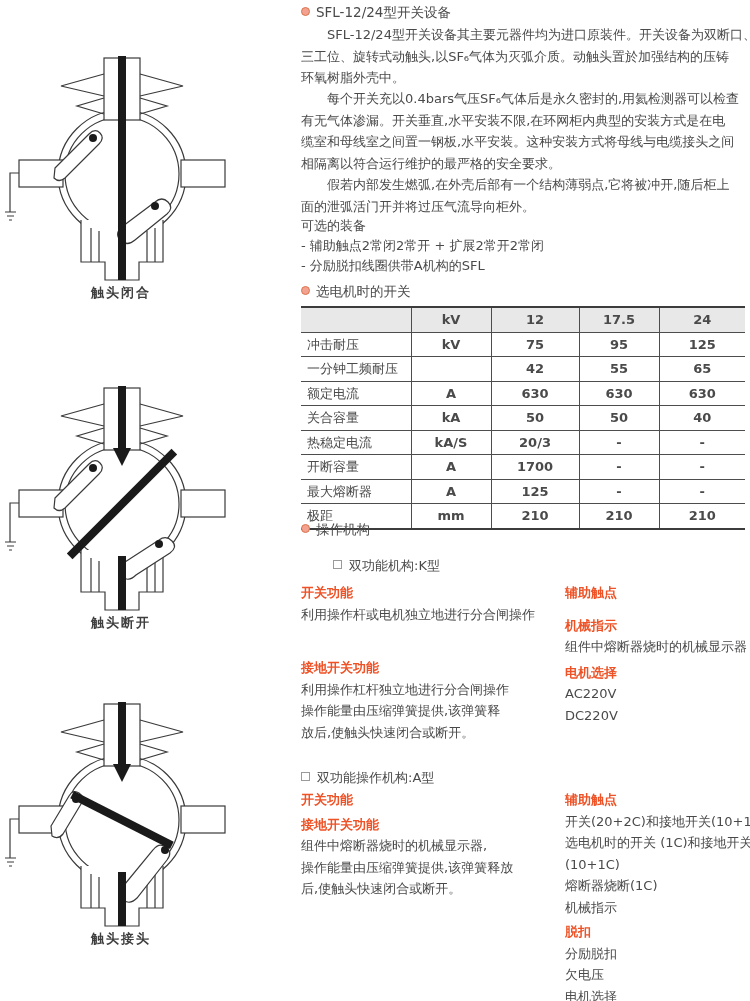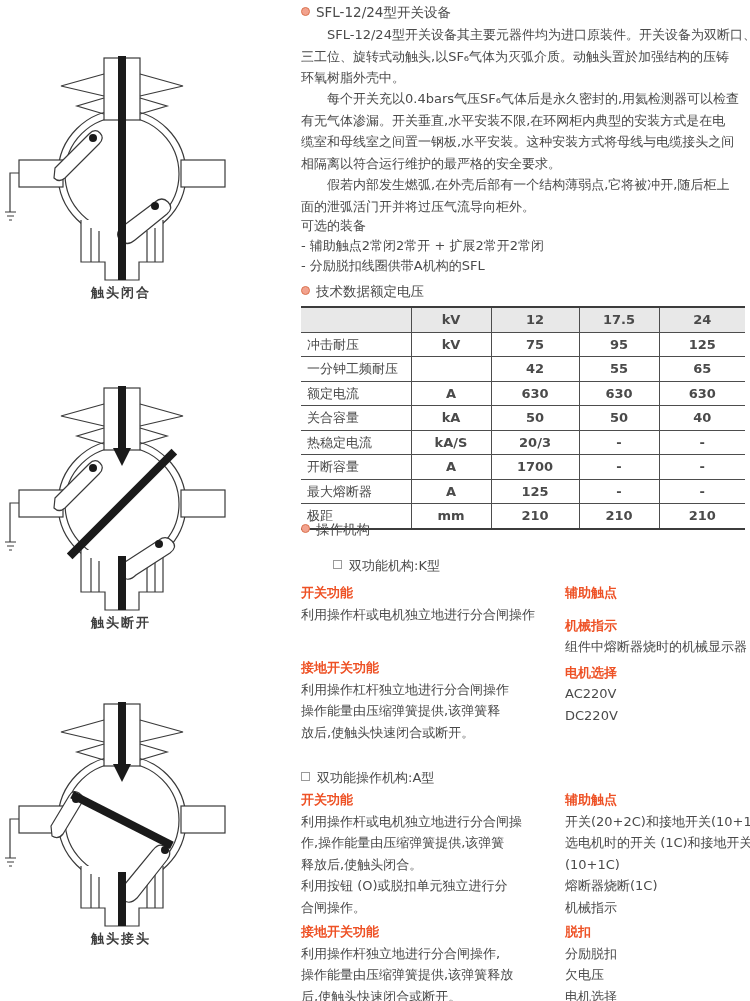--- a/index.html
+++ b/index.html
@@ -147,21 +147,21 @@
         <div class="tline">面的泄弧活门开并将过压气流导向柜外。</div>
       </div>
 
     <div class="abs" id="optional">
         <div class="tline">可选的装备</div>
         <div class="tline">- 辅助触点2常闭2常开 + 扩展2常开2常闭</div>
         <div class="tline">- 分励脱扣线圈供带A机构的SFL</div>
       </div>
 
     <div class="abs sec-title" id="tech-title">
-      <span class="dot"></span><span>技术数据额定电压</span>
+      <span class="dot"></span><span>选电机时的开关</span>
     </div>
 
     <div class="abs" id="tech-table">
       <table>
         <colgroup>
             <col class="c0">
             <col class="c1">
             <col class="c2">
             <col class="c3">
             <col class="c4">
@@ -282,32 +282,25 @@
     </div>
 
     <div class="abs" id="a-head">
       <span class="sq"></span><span>双功能操作机构:A型</span>
     </div>
 
     <div class="abs mech-grid" id="a-grid">
       <div>
         <div class="blk">
           <div class="red-h">开关功能</div>
-          <div>
-              <div class="tline">利用操作杆或电机独立地进行分合闸操</div>
-              <div class="tline">作,操作能量由压缩弹簧提供,该弹簧</div>
-              <div class="tline">释放后,使触头闭合。</div>
-              <div class="tline">利用按钮 (O)或脱扣单元独立进行分</div>
-              <div class="tline">合闸操作。</div>
-            </div>
         </div>
         <div class="blk aL2">
           <div class="red-h">接地开关功能</div>
           <div>
-              <div class="tline">利用操作杆独立地进行分合闸操作,</div>
+              <div class="tline">组件中熔断器烧时的机械显示器,</div>
               <div class="tline">操作能量由压缩弹簧提供,该弹簧释放</div>
               <div class="tline">后,使触头快速闭合或断开。</div>
             </div>
         </div>
       </div>
       <div>
         <div class="blk">
           <div class="red-h">辅助触点</div>
           <div>
               <div class="tline">开关(20+2C)和接地开关(10+1C)</div>

